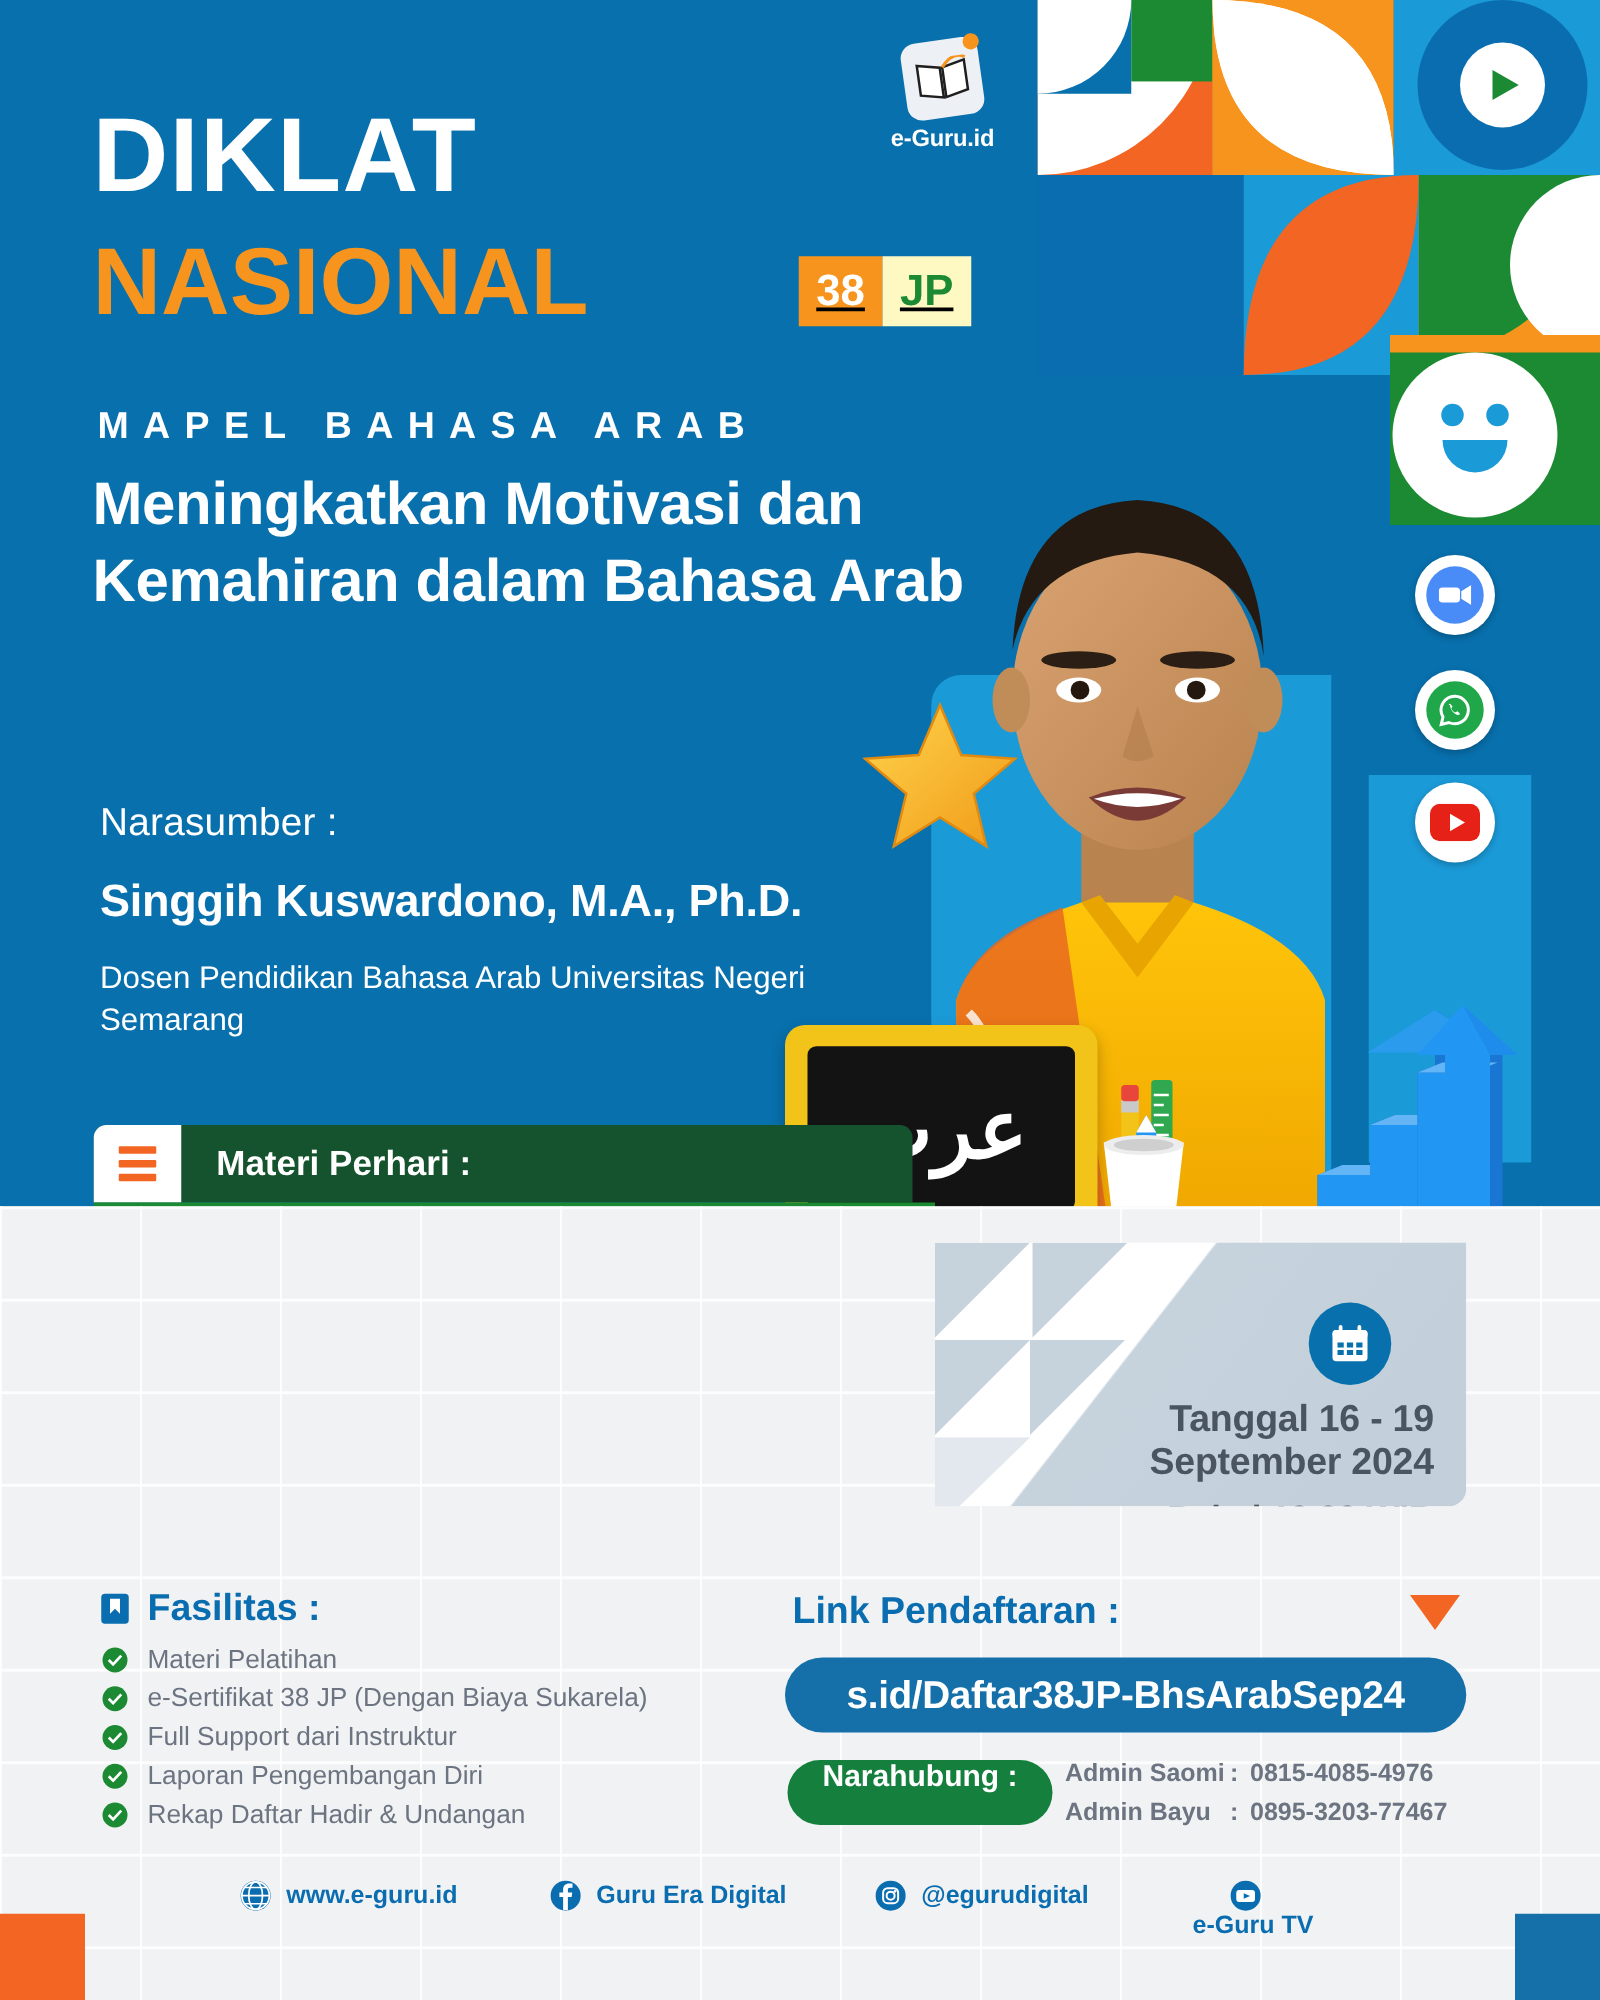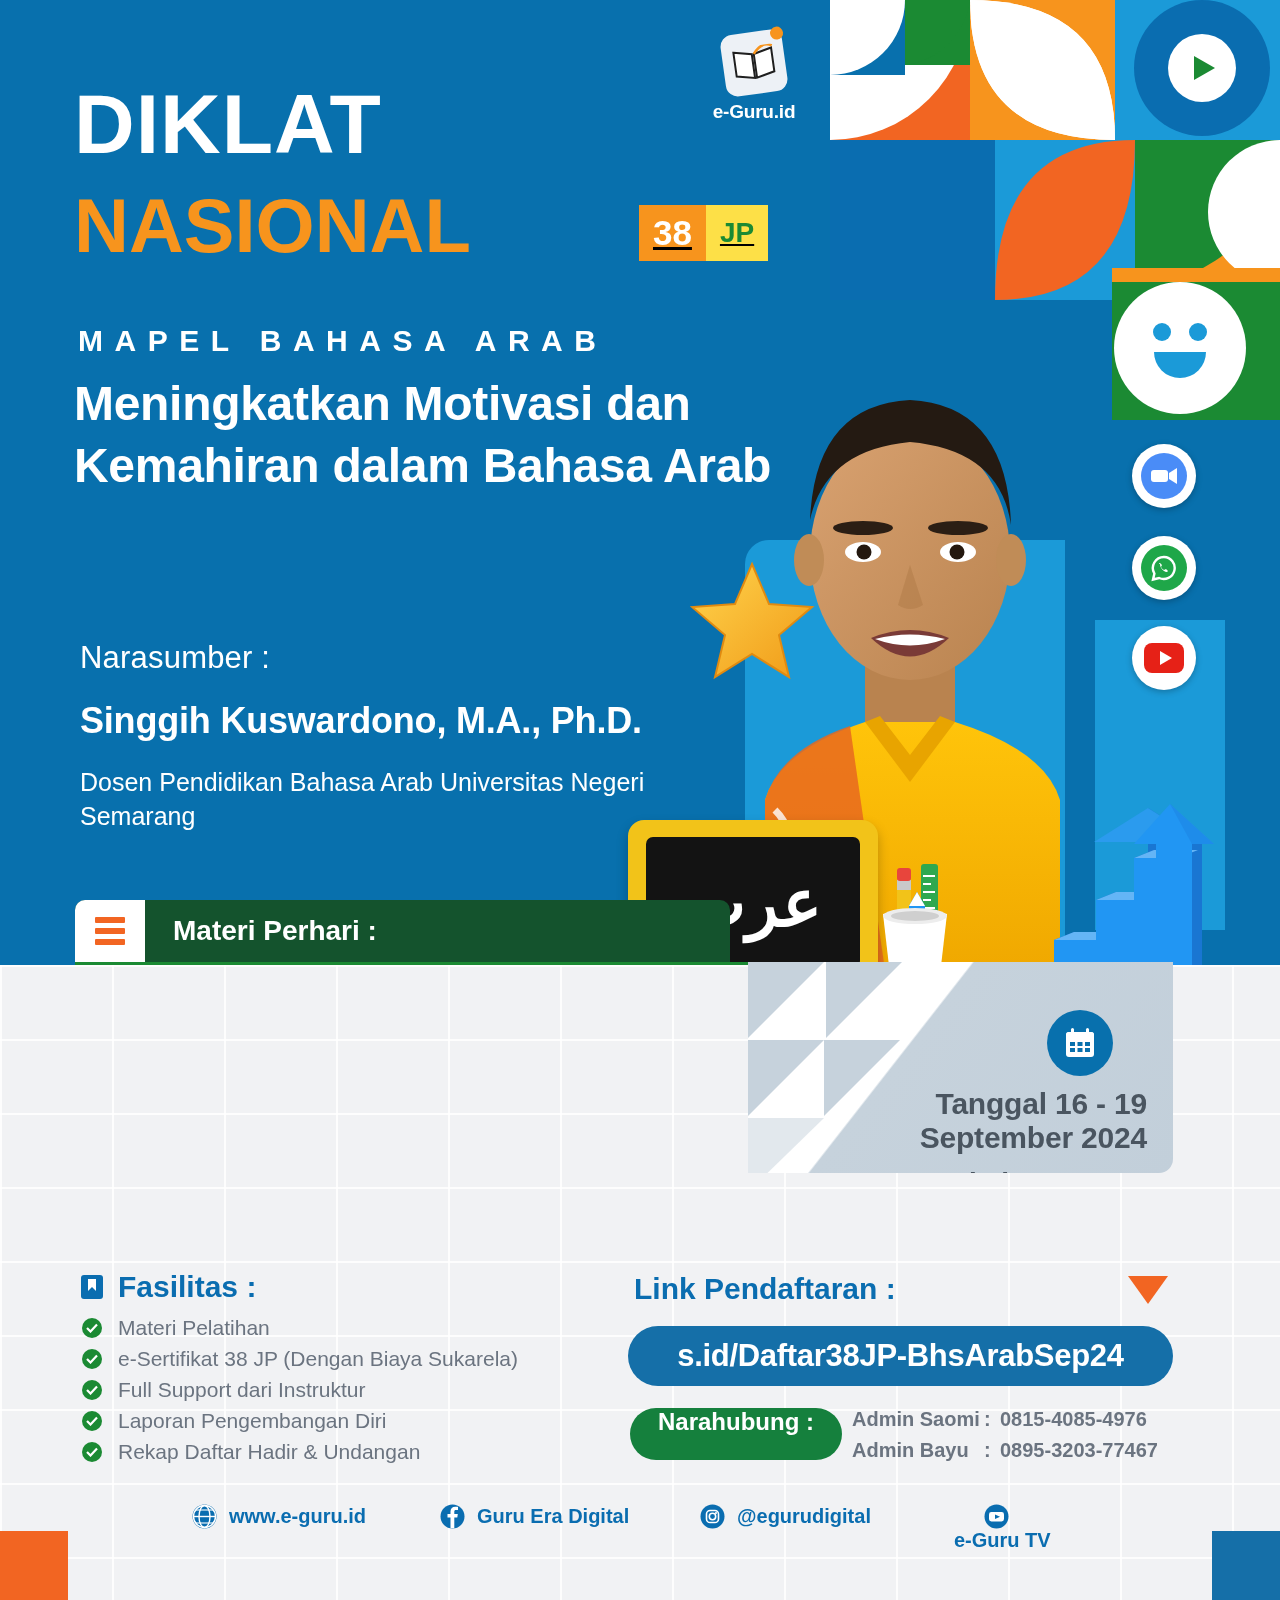--- a/index.html
+++ b/index.html
@@ -35,21 +35,21 @@
   .h-diklat {
     position:absolute; left:74px; top:85px; color:#ffffff;
     font-size:84px; font-weight:bold; letter-spacing:1px; line-height:.95;
   }
   .h-nasional {
     position:absolute; left:74px; top:188px; color:#F7941D;
     font-size:76px; font-weight:bold; letter-spacing:0px; line-height:1;
   }
   .badge-jp { position:absolute; left:639px; top:205px; display:flex; height:56px;text-decoration:underline; }
   .badge-38 { background:#F7941D; color:#ffffff; font-size:35px; font-weight:bold; padding:0 14px; display:flex; align-items:center; }
-  .badge-txt { background:#fde047; color:#1B8A33; font-size:28px; font-weight:bold; padding:0 14px; display:flex; align-items:center; }
+  .badge-txt { background:#fef9c3; color:#1B8A33; font-size:35px; font-weight:bold; padding:0 14px; display:flex; align-items:center; }
 
   .h-mapel {
     position:absolute; left:78px; top:324px; color:#ffffff;
     font-size:30px; font-weight:bold; letter-spacing:11.5px;
   }
   .h-title {
     position:absolute; left:74px; top:373px; width:710px; color:#ffffff;
     font-size:48px; font-weight:bold; line-height:1.3; letter-spacing:-.3px;
   }
   .narasumber-label { position:absolute; left:80px; top:640px; color:#ffffff; font-size:31px; letter-spacing:.2px; }
@@ -78,21 +78,21 @@
   
   .white-bg { position:absolute; left:0; top:965px; width:1280px; height:635px; background:#F1F2F4; }
   .gridlines { position:absolute; inset:0;
     background-image:
       linear-gradient(to right, rgba(255,255,255,.85) 2px, transparent 2px),
       linear-gradient(to bottom, rgba(255,255,255,.85) 2px, transparent 2px);
     background-size:112px 74px;
   }
 
   
-  .date-card { position:absolute; left:748px; top:962px; width:425px; height:211px; overflow:hidden; border-bottom-right-radius:14px; }
+  .date-card { position:absolute; left:748px; top:994px; width:425px; height:211px; overflow:hidden; border-bottom-right-radius:14px; }
   .date-card .diag { position:absolute; inset:0; background:linear-gradient(128deg, #ffffff 0%, #ffffff 38%, #C6D2DC 38.4%, #C2CFDA 100%); }
   .tri-pat { position:absolute; left:0; top:0; width:230px; height:230px; }
   .cal-circle { position:absolute; right:60px; top:48px; width:66px; height:66px; border-radius:50%; background:#0870AD; display:flex; align-items:center; justify-content:center; }
   .date-lines { position:absolute; right:26px; top:125px; text-align:right; color:#4A5560; }
   .date-l1 { font-size:30px; font-weight:bold; letter-spacing:-.2px; }
   .date-l2 { font-size:30px; font-weight:bold; letter-spacing:-.2px; }
   .date-l3 { font-size:28px; font-weight:bold; margin-top:12px; letter-spacing:-.2px; }
 
   
   .fas-head { position:absolute; left:80px; top:1270px; display:flex; align-items:center; }

